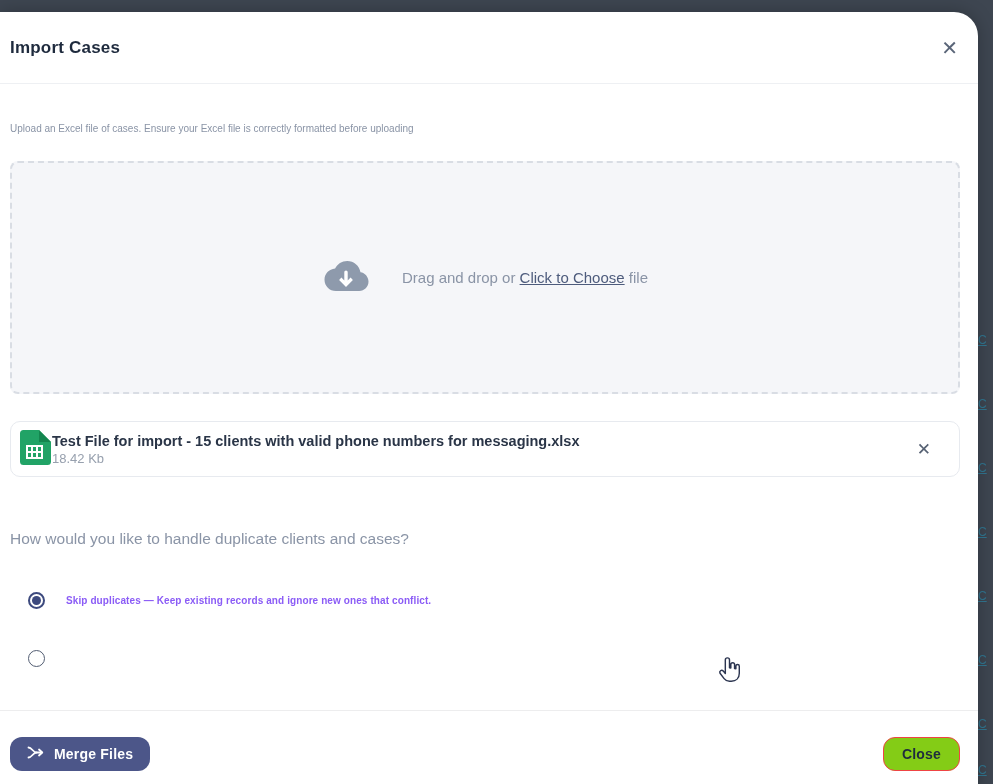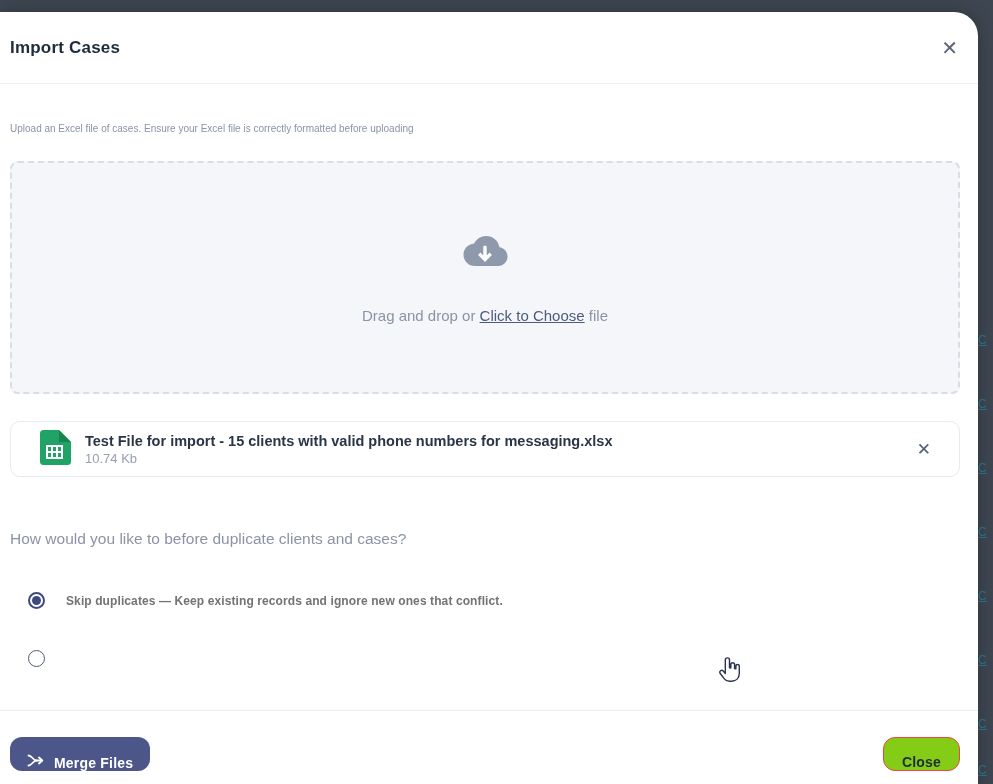--- a/index.html
+++ b/index.html
@@ -42,31 +42,31 @@
     margin-left:auto; background:none; border:none; cursor:pointer;
     font-size:20px; line-height:1; color:#5a6578; padding:4px;
   }
   .modal-body { padding:0 18px 0 10px; display:flex; flex-direction:column; flex:1 1 auto; }
   .intro { margin-top:39px; font-size:10px; color:#8a94a6; }
 
   .dropzone {
     margin-top:27px; height:233px;
     border:2px dashed #d9dde4; border-radius:8px;
     background:#f5f6f9;
-    display:flex; flex-direction:column; align-items:center; justify-content:center;
+    display:flex; flex-direction:row; align-items:center; justify-content:center;
     gap:32px; cursor:pointer;
   }
   .dz-text { font-size:15px; color:#8a94a6; }
   .dz-link { color:#4d5b7c; text-decoration:underline; font-weight:500; cursor:pointer; }
 
   .file-card {
     margin-top:27px; height:56px;
     border:1px solid #e7eaef; border-radius:10px; background:#fff;
-    display:flex; align-items:center; gap:13px;
-    padding:0 24px 0 28px;
+    display:flex; align-items:center; 
+    padding:0 24px 0 8px;
   }
   .file-meta { display:flex; flex-direction:column; gap:2px; }
   .file-name { font-size:14.5px; font-weight:700; color:#2a3547; }
   .file-size { font-size:13px; color:#97a0ae; }
   .file-remove {
     margin-left:auto; background:none; border:none; cursor:pointer;
     color:#566173; font-size:17px; line-height:1; padding:4px;
   }
 
   .question { margin-top:53px; font-size:15.5px; color:#8a94a6; }
@@ -75,33 +75,33 @@
   .option-row { display:flex; align-items:center; gap:21px; cursor:pointer; }
   .radio {
     width:17px; height:17px; border-radius:50%; flex:0 0 17px;
     border:2px solid #3d4a7e; position:relative; background:#fff;
   }
   .radio.unchecked { border:1.5px solid #525d72; }
   .radio.checked::after {
     content:""; position:absolute; inset:2px;
     border-radius:50%; background:#3d4a7e;
   }
-  .option-label { font-size:12px; font-weight:600; color:#737373; letter-spacing:.1px; }
+  .option-label { font-size:10px; font-weight:600; color:#8b5cf6; letter-spacing:.1px; }
 
   .modal-footer {
     margin-top:auto;
     flex:0 0 86px;
     border-top:1px solid #ededee;
     display:flex; align-items:center; gap:18px;
     padding:0 18px 0 10px;
   }
   .btn {
     height:34px; border-radius:12px; border:none; cursor:pointer;
     font-family:inherit; font-size:14px; font-weight:700;
-    display:inline-flex; align-items:flex-end; justify-content:center;
+    display:inline-flex; align-items:center; justify-content:center;
     padding:0 18px; letter-spacing:.2px;
   }
   .btn-primary { background:#4c5689; color:#ffffff; }
   .btn-merge { gap:9px; padding:0 17px; }
   .btn-outline { background:#84cc16; border:1px solid #ef4444; color:#1f2b3e; }
   .footer-spacer { flex:1 1 auto; }
 
   .cursor { position:absolute; left:716px; top:654px; width:27px; height:33px; z-index:3; pointer-events:none; }
 </style>
 </head>
@@ -152,26 +152,26 @@
           <g stroke="#ffffff" stroke-width="2" fill="none">
             <rect x="8" y="16" width="15" height="12"></rect>
             <line x1="8" y1="22" x2="23" y2="22"></line>
             <line x1="13" y1="16" x2="13" y2="28"></line>
             <line x1="18" y1="16" x2="18" y2="28"></line>
           </g>
         </svg>
       </span>
       <div class="file-meta">
         <span class="file-name">Test File for import - 15 clients with valid phone numbers for messaging.xlsx</span>
-        <span class="file-size">10.74 Kb</span>
+        <span class="file-size">18.42 Kb</span>
       </div>
       <button class="file-remove">✕</button>
     </div>
 
-    <p class="question">How would you like to before duplicate clients and cases?</p>
+    <p class="question">How would you like to handle duplicate clients and cases?</p>
 
     <div class="options">
       <div class="option-row">
         <span class="radio checked"></span>
         <span class="option-label">Skip duplicates — Keep existing records and ignore new ones that conflict.</span>
       </div>
       <div class="option-row">
         <span class="radio unchecked"></span>
       </div>
     </div>

